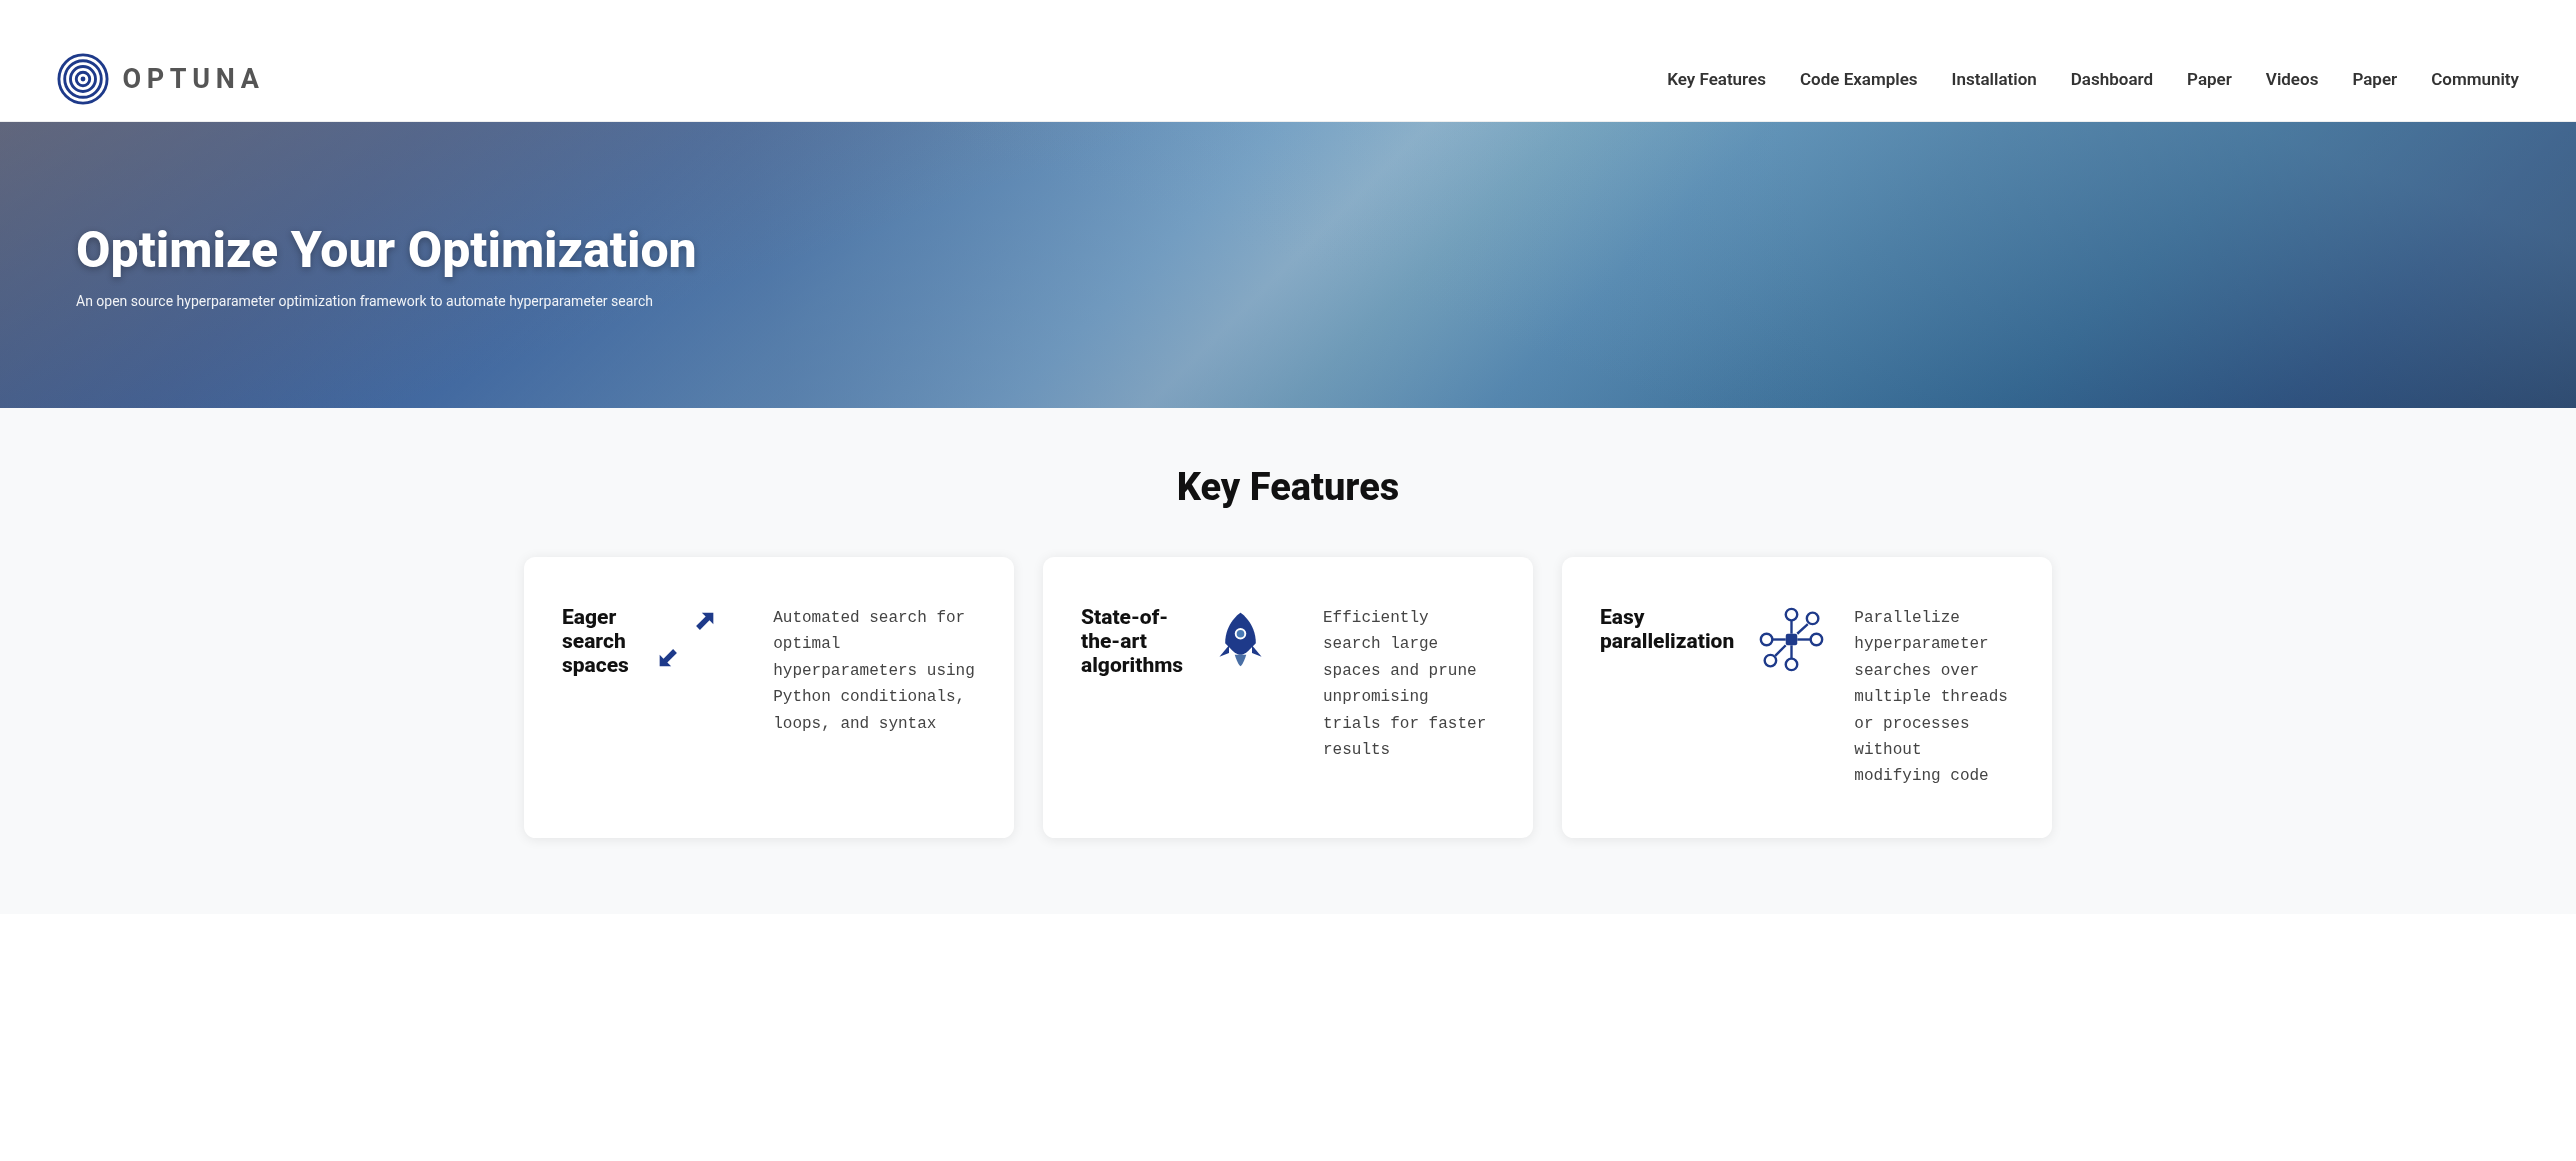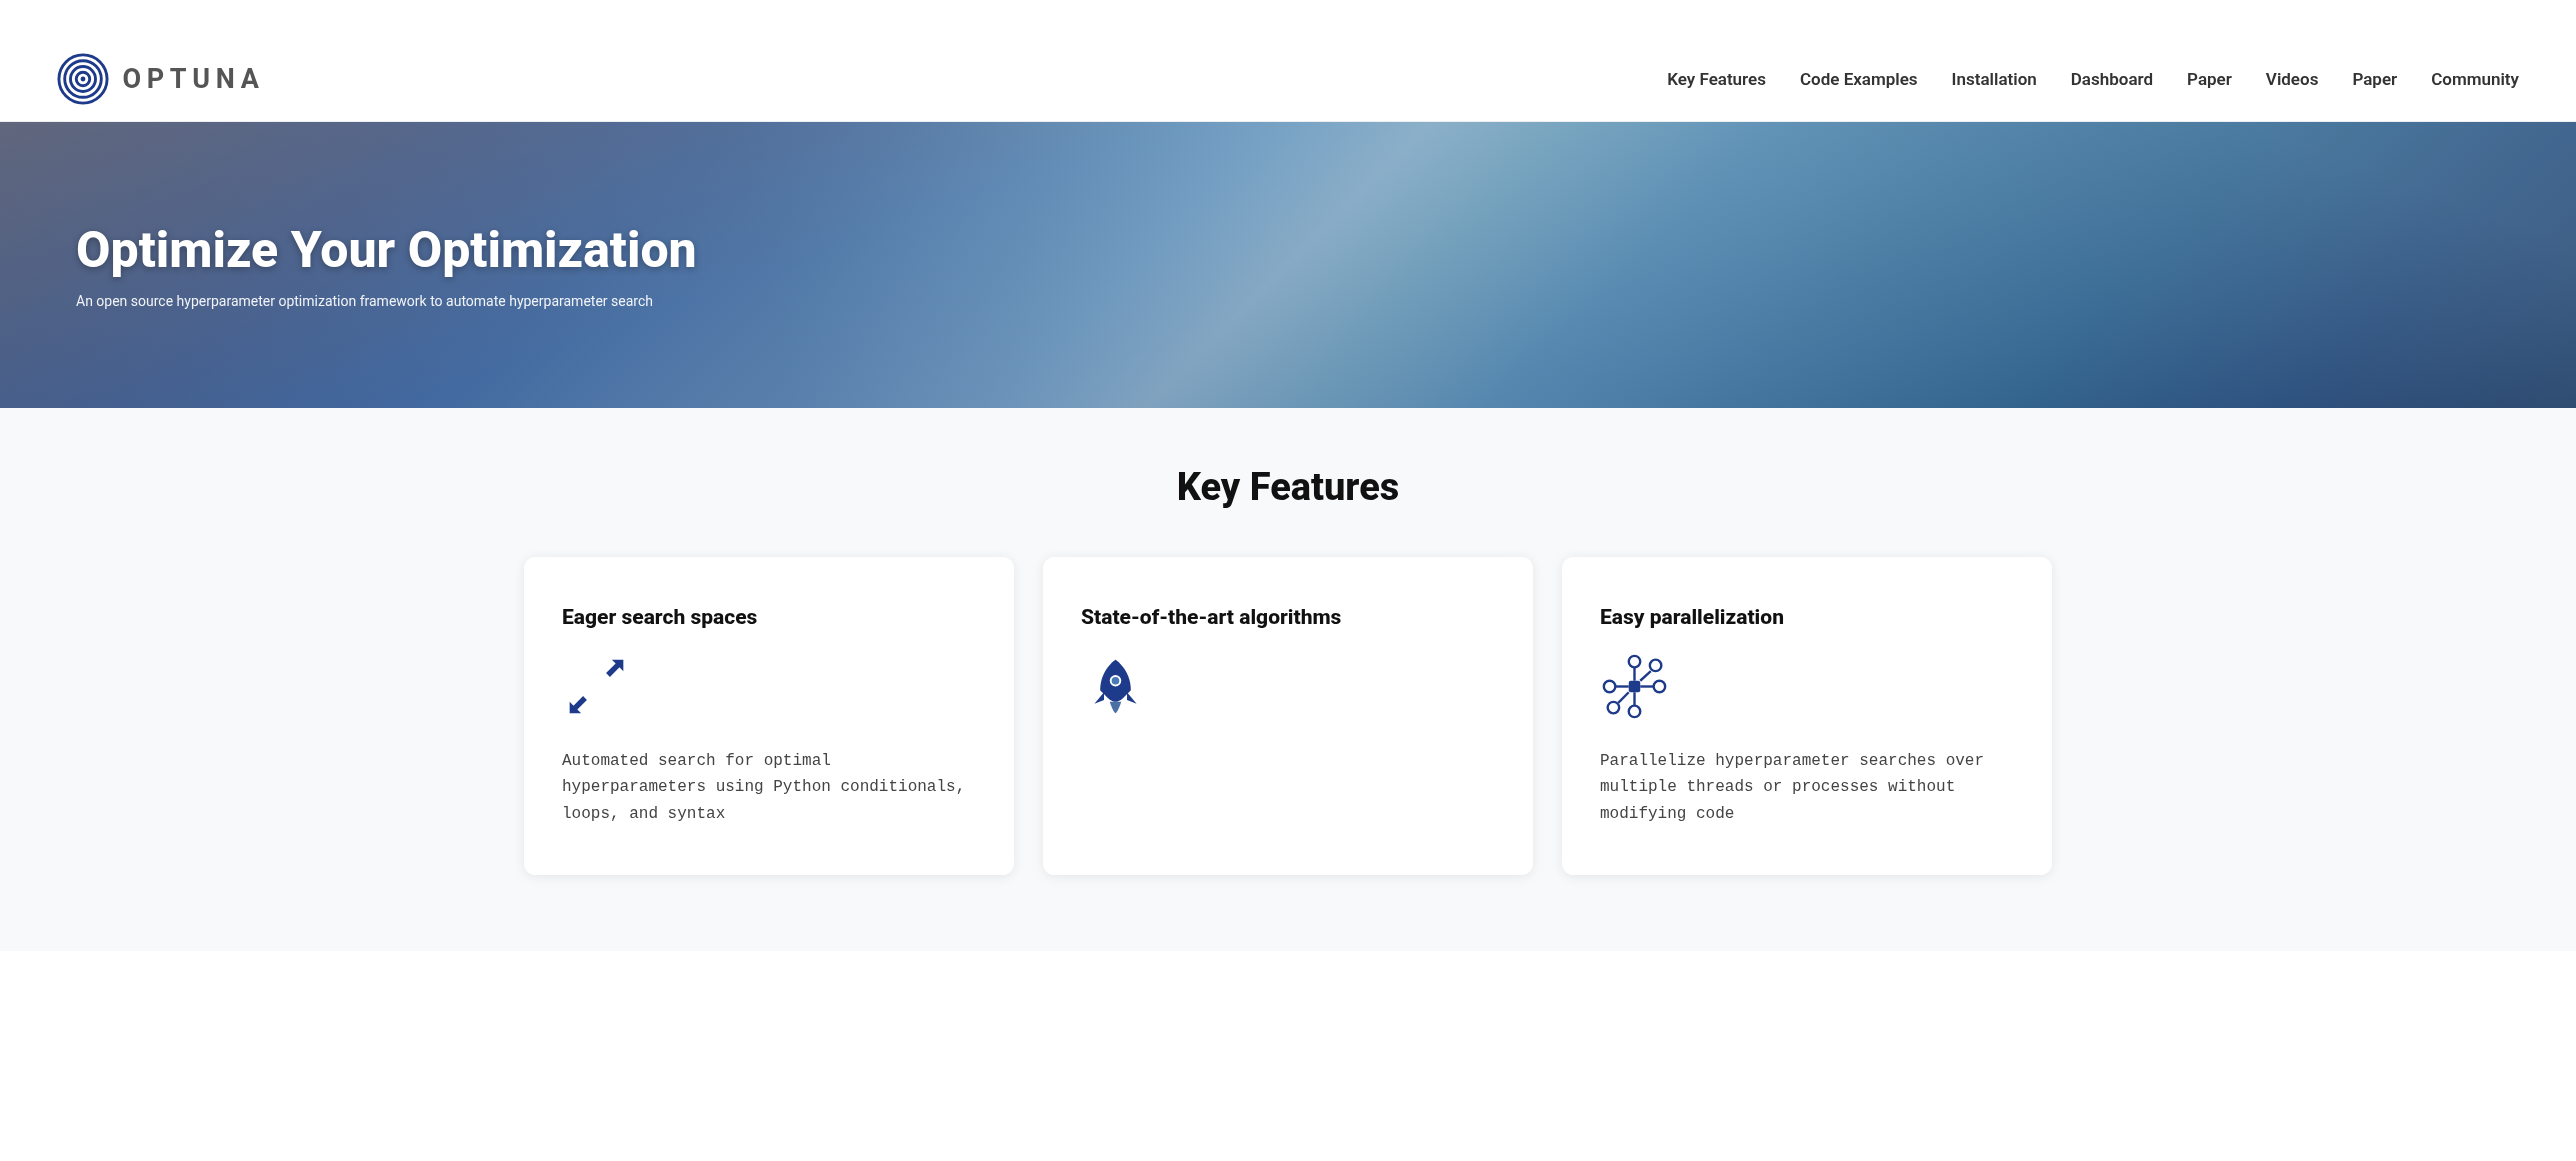--- a/index.html
+++ b/index.html
@@ -140,21 +140,21 @@
       max-width: 1528px;
       margin: 0 auto;
     }
 
     .card {
       background: #fff;
       border-radius: 11.5px;
       padding: 48px 38px 48px;
       box-shadow: 0 1.9px 11.5px rgba(0,0,0,0.08);
       display: flex;
-      flex-direction: column;
+      flex-direction: row;
       align-items: flex-start;
       gap: 23px;
     }
 
     .card-title {
       font-size: 21px;
       font-weight: 800;
       color: #111;
       text-align: left;
     }
@@ -252,20 +252,21 @@
               <path d="M48 42 L58 54 L48 50 Z"></path>
 
               <path d="M30 52 C30 52, 33 62, 36 64 C39 62, 42 52, 42 52 Z" fill="#4a6fa5"></path>
 
               <circle cx="36" cy="30" r="6" fill="#fff"></circle>
               <circle cx="36" cy="30" r="4" fill="#4a7ab5"></circle>
             </g>
           </svg>
         </span>
       </div>
+      <p class="card-desc">Efficiently search large spaces and prune unpromising trials for faster results</p>
     </div>
 
     <div class="card">
       <div class="card-title">Easy parallelization</div>
       <div class="card-icon-area">
         <span class="card-icon">
           <svg viewBox="0 0 72 72" fill="none" xmlns="http://www.w3.org/2000/svg">
 
             <g stroke="#1e3a8a" stroke-width="2.5" fill="none">
 

